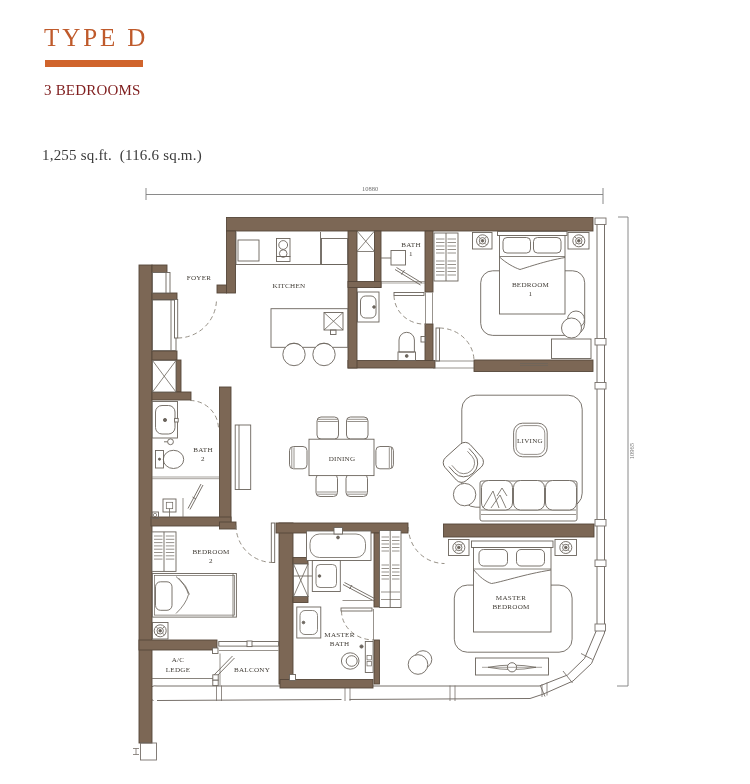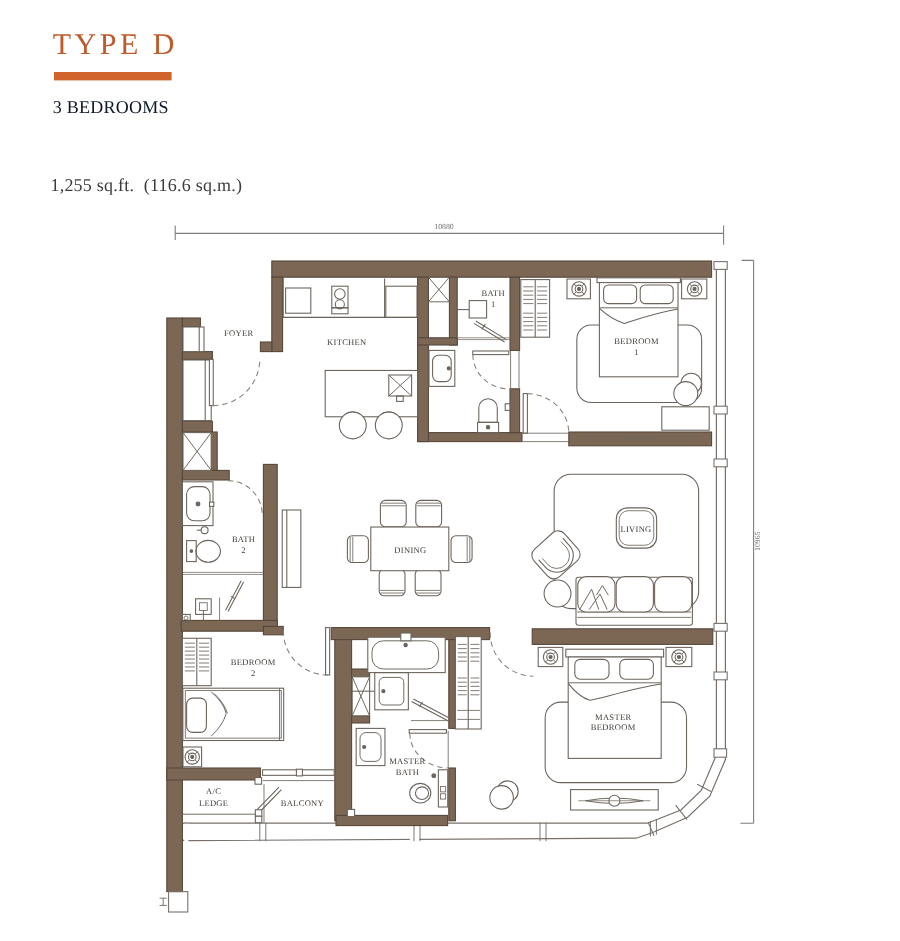--- a/index.html
+++ b/index.html
@@ -8,21 +8,21 @@
   .hdr{position:absolute;left:44px;}
 </style>
 </head>
 <body>
 <div id="page">
 
 <div class="hdr" style="top:25.1px;font-size:25px;line-height:1;letter-spacing:2.9px;color:#bf5a2b;">TYPE D</div>
 
 <div class="hdr" style="top:59.6px;left:44.8px;width:98.4px;height:7.2px;background:#d0642c;"></div>
 
-<div class="hdr" style="top:82.8px;font-size:15px;line-height:1;letter-spacing:0.2px;color:#0f172a;">3 BEDROOMS</div>
+<div class="hdr" style="top:82.8px;font-size:15px;line-height:1;letter-spacing:0.2px;color:#7f1d1d;">3 BEDROOMS</div>
 
 <div class="hdr" style="top:107.6px;left:42px;font-size:15px;line-height:1;letter-spacing:0.2px;color:#3c3c3c;margin-top:40px;">1,255 sq.ft.&nbsp; (116.6 sq.m.)</div>
 
 <svg width="750" height="784" viewBox="0 0 750 784" style="position:absolute;left:0;top:0;" stroke-linecap="butt" stroke-linejoin="miter">
 
 <g stroke="#7d7d7d" stroke-width="0.9" fill="none">
   <path d="M146,194.5 H603 M146,188 V200 M603,188 V204"></path>
 </g>
 <text x="370" y="191" font-size="6.5" fill="#6f6f6f" text-anchor="middle" font-family="Liberation Serif">10880</text>
 

